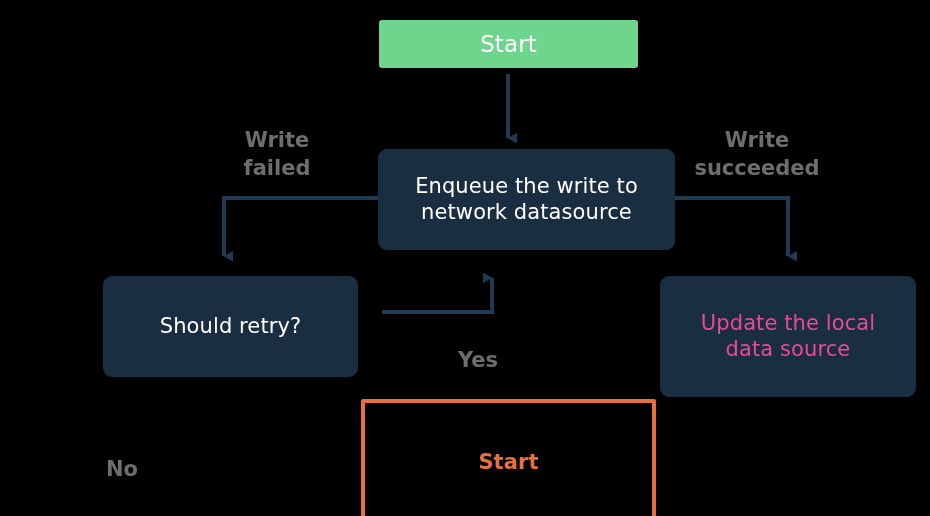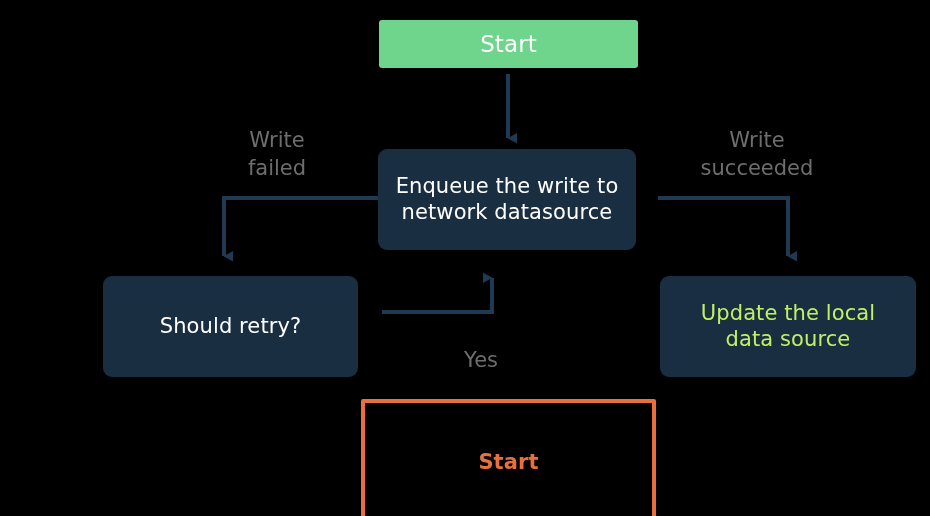--- a/index.html
+++ b/index.html
@@ -32,21 +32,21 @@
     width: 259px;
     height: 48px;
     background: #6FD48C;
     border-radius: 3px;
     color: #ffffff;
     font-size: 23px;
   }
   .node-enqueue {
     left: 378px;
     top: 137px;
-    width: 258px;
+    width: 297px;
     height: 101px;
     background: #1A2E42;
     border-radius: 9px;
     color: #ffffff;
     font-size: 21px;
     padding: 0 16px;
   }
   .node-retry {
     left: 103px;
     top: 264px;
@@ -55,44 +55,44 @@
     background: #1A2E42;
     border-radius: 9px;
     color: #ffffff;
     font-size: 21px;
     padding: 0 24px;
   }
   .node-update {
     left: 660px;
     top: 264px;
     width: 256px;
-    height: 101px;
+    height: 121px;
     background: #1A2E42;
     border-radius: 9px;
-    color: #bef264;
+    color: #ec4899;
     font-size: 21px;
     padding: 12px 14px;
   }
   .node-done {
     left: 361px;
     top: 387px;
     width: 295px;
     height: 127px;
     background: transparent;
     border: 4px solid #E8703F;
     border-radius: 2px;
     color: #E8703F;
     font-size: 21px;
     font-weight: bold;
   }
   .edge-label {
     position: absolute;
     color: #6E6E6E;
     font-size: 21px;
-    font-weight: normal;
+    font-weight: bold;
     text-align: center;
     line-height: 1.35;
     white-space: pre-line;
   }
   .lbl-write-failed {
     left: 197px;
     top: 114px;
     width: 160px;
   }
   .lbl-write-succeeded {
@@ -173,14 +173,15 @@
   </div>
 
   <div class="edge-label lbl-write-failed">Write
 failed</div>
 
   <div class="edge-label lbl-write-succeeded">Write
 succeeded</div>
 
   <div class="edge-label lbl-yes">Yes</div>
 
+  <div class="edge-label lbl-no">No</div>
 
 </div>
 
 </body></html>

